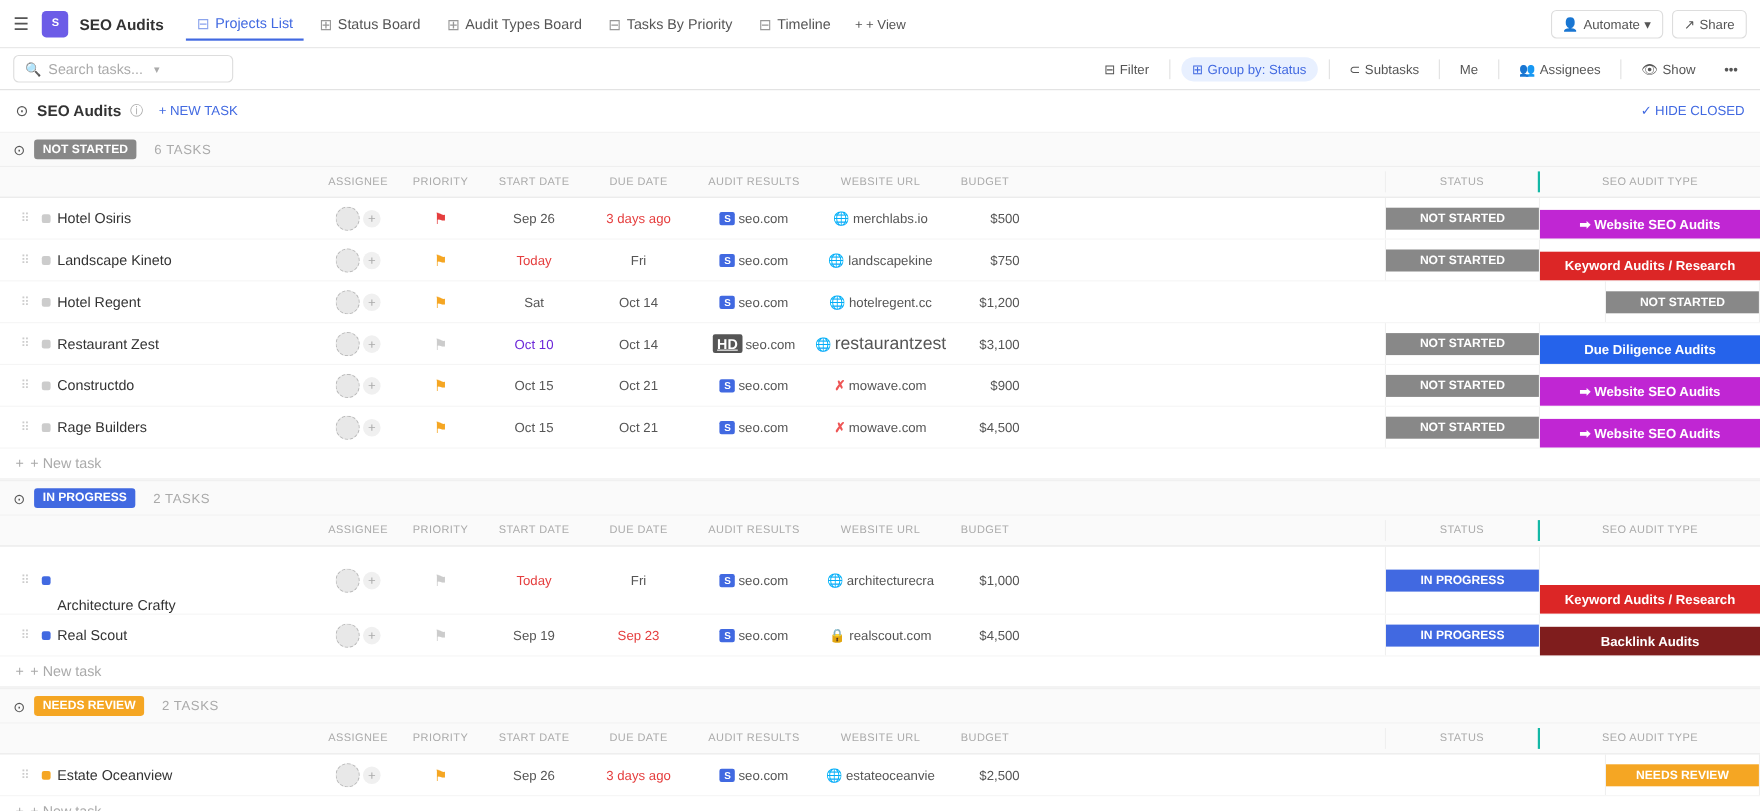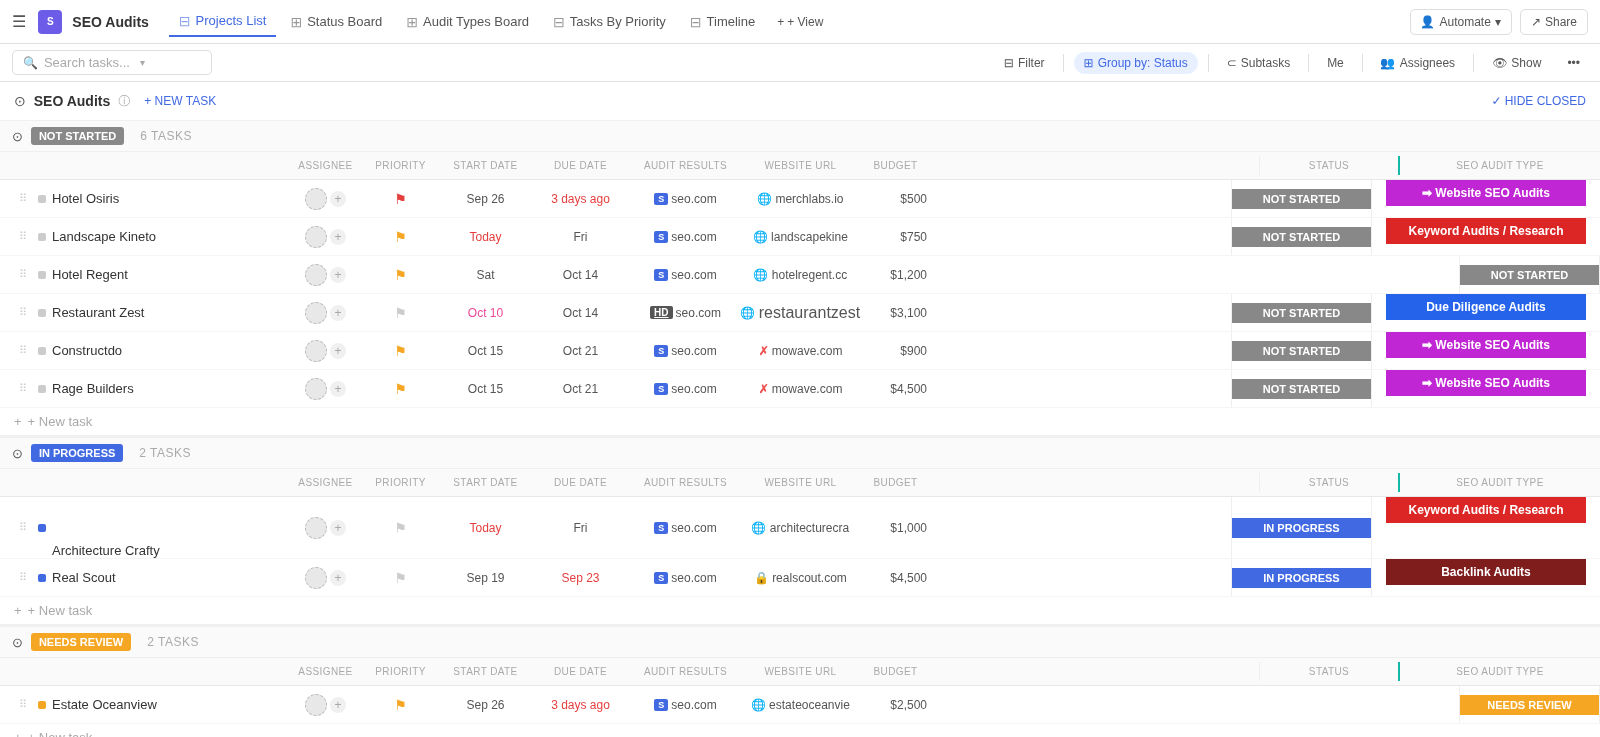--- a/index.html
+++ b/index.html
@@ -55,21 +55,21 @@
     .new-task-row { display: flex; align-items: center; padding: 6px 14px; gap: 6px; color: #aaa; font-size: 13px; cursor: pointer; border-bottom: 1px solid #f0f0f0; }
     
     
     .section-container { border-bottom: 2px solid #f0f0f0; }
 
     
     .full-row { display: flex; align-items: stretch; border-bottom: 1px solid #f5f5f5; min-height: 38px; cursor: pointer; }
     .main-cols { display: grid; grid-template-columns: 30px 250px 75px 75px 95px 95px 115px 115px 75px; align-items: center; padding: 0 8px; flex: 1; }
     .right-cols { display: flex; align-items: stretch; border-left: 1px solid #efefef; }
     .right-status-cell { width: 140px; display: flex; align-items: center; justify-content: center; border-right: 1px solid #efefef; }
-    .right-audit-cell { width: 228px; display: flex; align-items: flex-start; justify-content: center; }
+    .right-audit-cell { width: 200px; display: flex; align-items: flex-end; justify-content: center; }
     
     .col-headers-row { display: flex; align-items: center; border-bottom: 1px solid #e8e8e8; background: #fafafa; min-height: 28px; }
     .col-headers-main { display: grid; grid-template-columns: 30px 250px 75px 75px 95px 95px 115px 115px 75px; flex: 1; padding: 0 8px; }
     .col-headers-right { display: flex; border-left: 1px solid #efefef; }
     .col-h { font-size: 10px; color: #aaa; text-transform: uppercase; letter-spacing: 0.4px; font-weight: 500; display: flex; align-items: center; justify-content: center; padding: 4px 2px; }
     .col-h.left { justify-content: flex-start; }
     .right-h-status { width: 140px; display: flex; align-items: center; justify-content: center; border-right: 2px solid #14b8a6; font-size: 10px; color: #aaa; text-transform: uppercase; letter-spacing: 0.4px; padding: 4px 2px; }
     .right-h-audit { width: 200px; display: flex; align-items: center; justify-content: center; font-size: 10px; color: #aaa; text-transform: uppercase; letter-spacing: 0.4px; padding: 4px 2px; }
     
     .section-header { display: flex; align-items: center; padding: 6px 12px; background: #fafafa; border-bottom: 1px solid #efefef; gap: 8px; }
@@ -320,24 +320,24 @@
           <span style="width:8px;height:8px;border-radius:2px;background:#ccc;flex-shrink:0;display:inline-block;"></span>
           <span style="font-size:13px;">Restaurant Zest</span>
         </div>
         <div style="display:flex;align-items:center;justify-content:center;gap:3px;">
           <div style="width:22px;height:22px;border-radius:50%;background:#e8e8e8;display:flex;align-items:center;justify-content:center;font-size:10px;color:#aaa;border:1px dashed #bbb;"></div>
           <div style="width:16px;height:16px;border-radius:50%;background:#f0f0f0;display:flex;align-items:center;justify-content:center;font-size:12px;color:#aaa;cursor:pointer;">+</div>
         </div>
         <div style="display:flex;align-items:center;justify-content:center;">
           <span class="priority-flag gray">⚑</span>
         </div>
-        <div style="display:flex;align-items:center;justify-content:center;font-size:12px;color:#ec4899;">Oct 10</div>
+        <div style="display:flex;align-items:center;justify-content:center;font-size:12px;color:#6d28d9;">Oct 10</div>
         <div style="display:flex;align-items:center;justify-content:center;font-size:12px;color:#555;">Oct 14</div>
         <div style="display:flex;align-items:center;justify-content:center;gap:3px;">
-          <span style="background:#555;color:#fff;font-size:10px;font-weight:bold;padding:1px 4px;border-radius:2px;text-decoration:underline;">HD</span>
+          <span style="background:#555;color:#fff;font-size:13px;font-weight:bold;padding:1px 4px;border-radius:2px;text-decoration:underline;">HD</span>
           <span style="font-size:12px;color:#555;">seo.com</span>
         </div>
         <div style="display:flex;align-items:center;justify-content:center;gap:3px;">
           <span style="font-size:12px;color:#888;">🌐</span>
           <span style="font-size:16px;color:#555;">restaurantzest</span>
         </div>
         <div style="display:flex;align-items:center;justify-content:flex-end;font-size:12px;color:#555;padding-right:6px;">$3,100</div>
       </div>
       <div class="right-cols">
         <div class="right-status-cell">

